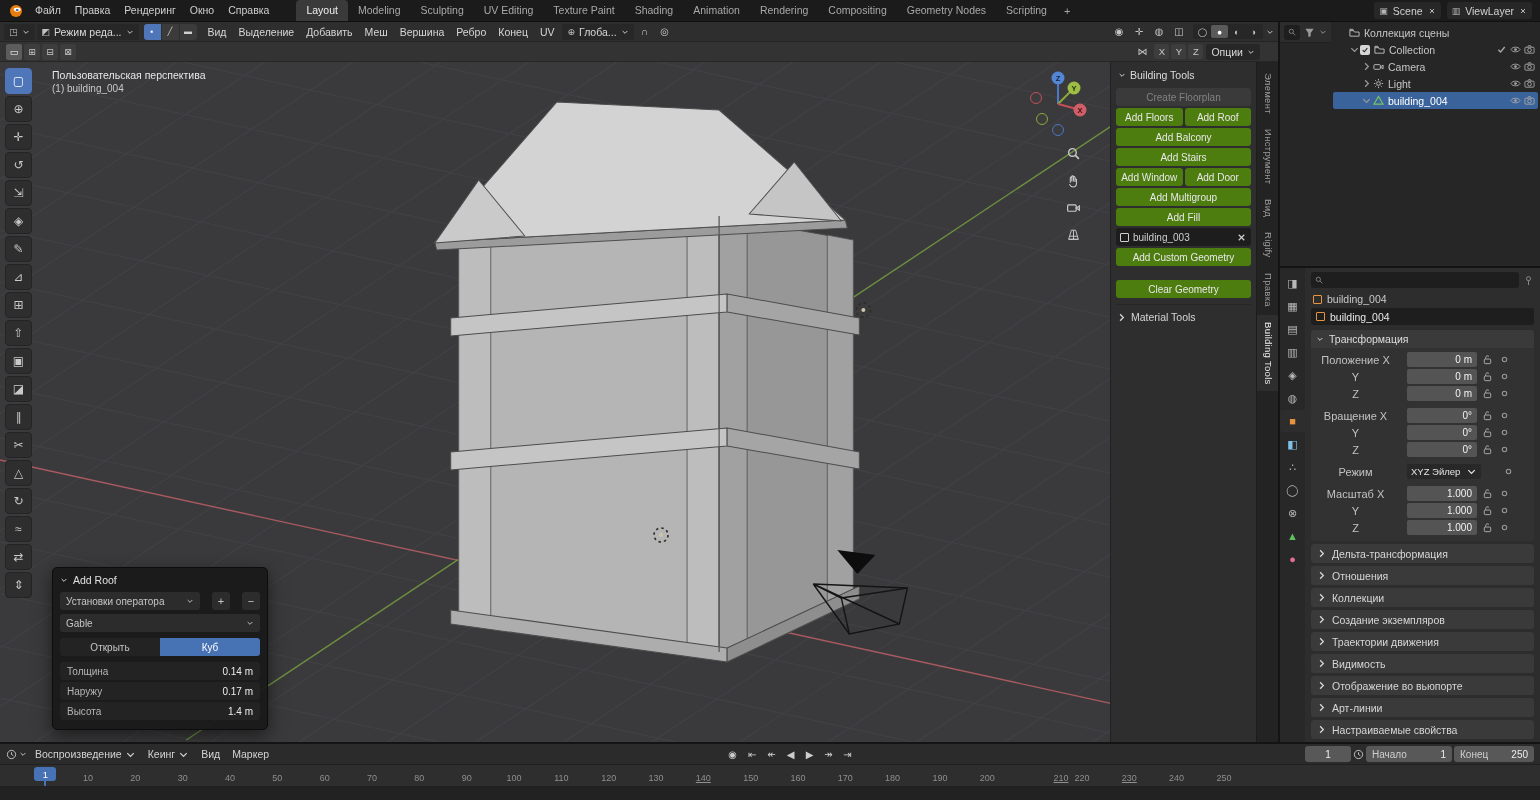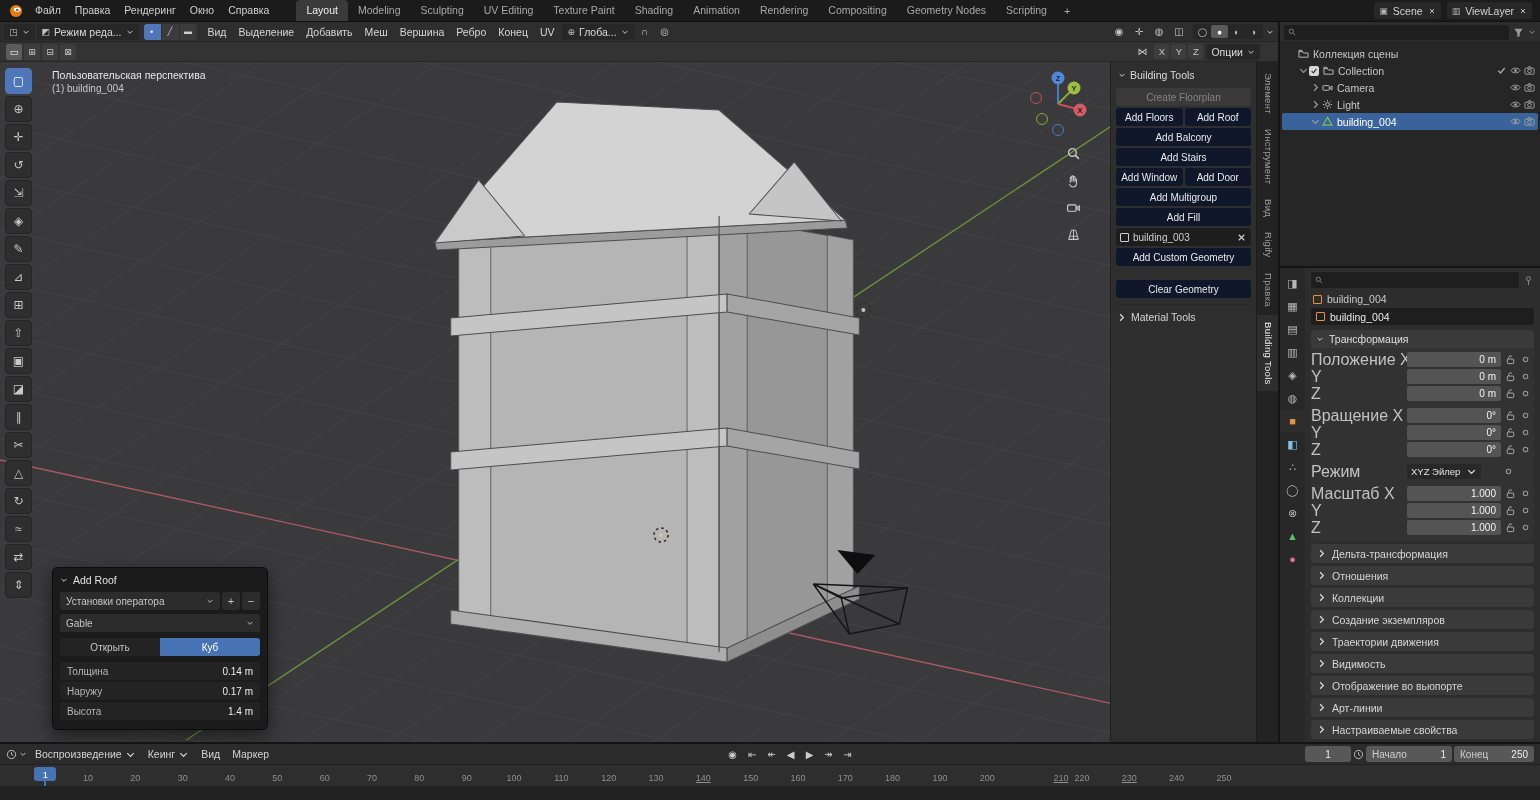--- a/index.html
+++ b/index.html
@@ -49,46 +49,46 @@
 .ltools{position:absolute;left:5px;top:6px;display:flex;flex-direction:column;gap:2px}
 .tool{width:27px;height:26px;border-radius:4px;background:#2e2e2e;border:1px solid #242424;display:flex;align-items:center;justify-content:center;color:#c9c9c9;font-size:12px}
 .tool.active{background:#4f76b8;border-color:#4f76b8;color:#fff}
 .gizmo{position:absolute;right:188px;top:4px;width:64px;height:72px}
 .navcol{position:absolute;right:194px;top:80px;display:flex;flex-direction:column;gap:5px}
 .navbtn{width:22px;height:22px;display:flex;align-items:center;justify-content:center}
 .navbtn svg{width:15px;height:15px}
 
 .npanel{position:absolute;top:0;right:22px;bottom:0;width:146px;background:#2e2e2e;border-left:1px solid #212121;padding:5px}
 .nphead{display:flex;align-items:center;gap:4px;color:#dcdcdc;font-size:10.5px;margin:2px 0 7px 2px}
-.nbtn{height:18px;margin-bottom:2px;background:#0f172a;border-radius:3px;display:flex;align-items:center;justify-content:center;font-size:10px;color:#e8e8e8;padding:0 2px;white-space:nowrap;overflow:hidden}
+.nbtn{height:18px;margin-bottom:2px;background:#4d7c0f;border-radius:3px;display:flex;align-items:center;justify-content:center;font-size:10px;color:#e8e8e8;padding:0 2px;white-space:nowrap;overflow:hidden}
 .nbtn.disabled{background:#3a3a3a;color:#828282}
 .nrow{display:flex;gap:2px;margin-bottom:2px}
 .nrow .nbtn{flex:1;margin-bottom:0}
 .objfield{height:18px;margin-bottom:2px;background:#1d1d1d;border-radius:3px;display:flex;align-items:center;gap:4px;padding:0 4px;font-size:10px;color:#cfcfcf}
 .objsq{width:9px;height:9px;border:1px solid #cfcfcf;border-radius:1px;flex:none}
 .ngap{height:12px}
 .nsection{border-top:1px solid #262626;margin-top:6px;padding-top:6px;display:flex;align-items:center;gap:4px;color:#d5d5d5;font-size:10.5px}
 .ntabs{position:absolute;top:0;right:0;bottom:0;width:22px;background:#232323;padding-top:4px;display:flex;flex-direction:column;border-left:1px solid #1c1c1c}
 .ntab{writing-mode:vertical-rl;font-size:9.5px;color:#9d9d9d;padding:7px 0;width:22px;display:flex;align-items:center;justify-content:center;margin-bottom:1px;letter-spacing:.3px;white-space:nowrap}
 .ntab.active{background:#2e2e2e;color:#ededed;border-radius:0 3px 3px 0}
 
 .oppanel{position:absolute;left:52px;bottom:12px;width:216px;background:rgba(25,25,25,.95);border:1px solid #0c0c0c;border-radius:5px;padding:6px 7px 7px;box-shadow:0 6px 18px rgba(0,0,0,.5)}
 .ophead{display:flex;align-items:center;gap:5px;color:#e0e0e0;font-size:10.5px;margin-bottom:6px}
-.oprow{display:flex;gap:2px;margin-bottom:4px}
+.oprow{display:flex;gap:12px;margin-bottom:4px}
 .opsel{flex:1;height:18px;background:#2c2c2c;border-radius:3px;display:flex;align-items:center;justify-content:space-between;padding:0 6px;font-size:10px;color:#c6c6c6}
 .opbtn{width:18px;height:18px;background:#2c2c2c;border-radius:3px;display:flex;align-items:center;justify-content:center;color:#c6c6c6;font-size:11px}
 .optabs{display:flex;margin:6px 0}
 .optab{flex:1;height:18px;display:flex;align-items:center;justify-content:center;font-size:10px}
 .optab.left{background:#232323;border-radius:3px 0 0 3px;color:#c5c5c5}
 .optab.right{background:#4772b3;border-radius:0 3px 3px 0;color:#fff}
 .opfield{height:18px;background:#232323;border-radius:3px;display:flex;align-items:center;justify-content:space-between;padding:0 7px;margin-bottom:2px;font-size:10px}
 .opfield .fl{color:#b5b5b5}.opfield .fv{color:#ebebeb}
 
 .rcol{width:262px;display:flex;flex-direction:column;border-left:2px solid #141414}
-.outliner{height:246px;background:#262626;border-bottom:2px solid #141414;display:flex;flex-direction:column}
+.outliner{height:246px;background:#262626;border-bottom:2px solid #141414;display:flex;flex-direction:row}
 .ohead{height:21px;background:#2d2d2d;border-bottom:1px solid #1e1e1e;display:flex;align-items:center;gap:4px;padding:0 4px;color:#9a9a9a}
 .osearch{flex:1;height:15px;background:#1e1e1e;border-radius:3px;display:flex;align-items:center;padding:0 4px;gap:3px;color:#8f8f8f}
 .obody{flex:1;padding:2px}
 .orow{height:17px;display:flex;align-items:center;font-size:10.5px;color:#c6c6c6;border-radius:2px;padding-right:3px}
 .orow.selected{background:#3a639c;color:#fff}
 .ochev{width:11px;display:flex;justify-content:center;color:#999;flex:none}
 .oicon{width:13px;display:flex;justify-content:center;flex:none;margin-right:3px;color:#c2c2c2}
 .olabel{flex:1;overflow:hidden;white-space:nowrap;text-overflow:ellipsis}
 .oright{display:flex;gap:3px;color:#a5a5a5;align-items:center}
 .ocheck{width:10px;height:10px;background:#d6d6d6;border-radius:2px;display:flex;align-items:center;justify-content:center;color:#222;margin-right:3px;flex:none}
@@ -100,22 +100,22 @@
 .ptab.active{background:#2d2d2d;border-radius:3px 0 0 3px}
 .pcontent{flex:1;padding:4px 6px 0;display:flex;flex-direction:column;min-width:0}
 .psearchrow{display:flex;align-items:center;gap:4px;margin-bottom:4px;color:#8f8f8f}
 .psearch{flex:1;height:16px;background:#1e1e1e;border-radius:3px;display:flex;align-items:center;gap:3px;padding:0 4px}
 .pbread{display:flex;align-items:center;gap:5px;font-size:10.5px;color:#c9c9c9;margin:1px 0 3px 2px}
 .pname{height:18px;background:#1e1e1e;border-radius:3px;display:flex;align-items:center;gap:5px;padding:0 5px;margin-bottom:5px;color:#e8e8e8;font-size:10.5px}
 .ppanel{background:#323232;border-radius:3px;padding-bottom:5px;margin-bottom:3px}
 .pphead{height:18px;background:#3a3a3a;border-radius:3px 3px 0 0;display:flex;align-items:center;gap:5px;padding:0 5px;color:#dedede;font-size:10.5px;margin-bottom:3px}
 .prow{display:flex;align-items:center;height:17px;padding-right:2px}
 .pgap{height:5px}
-.plabel{width:96px;text-align:left;padding-right:7px;font-size:16px;color:#c2c2c2;flex:none;white-space:nowrap;overflow:hidden}
-.pfield{width:94px;height:15px;background:#545454;border-radius:2px;display:flex;align-items:center;justify-content:flex-end;padding:0 5px;font-size:10px;color:#f3f3f3;flex:none}
+.plabel{width:96px;text-align:center;padding-right:7px;font-size:11px;color:#c2c2c2;flex:none;white-space:nowrap;overflow:hidden}
+.pfield{width:70px;height:15px;background:#545454;border-radius:2px;display:flex;align-items:center;justify-content:flex-end;padding:0 5px;font-size:10px;color:#f3f3f3;flex:none}
 .pdrop{width:74px;height:15px;background:#282828;border-radius:2px;display:flex;align-items:center;justify-content:space-between;padding:0 4px;font-size:9.5px;color:#e3e3e3;flex:none}
 .plock{width:20px;display:flex;justify-content:center;color:#b2b2b2}
 .pdot{width:14px;display:flex;justify-content:center;color:#999}
 .psec{height:19px;background:#3a3a3a;border-radius:3px;margin-bottom:3px;display:flex;align-items:center;gap:5px;padding:0 5px;color:#d6d6d6;font-size:10.5px;white-space:nowrap;overflow:hidden}
 
 .timeline{height:58px;border-top:2px solid #141414;display:flex;flex-direction:column;background:#2b2b2b}
 .tlh{height:21px;display:flex;align-items:center;gap:2px;padding:0 6px;border-bottom:1px solid #202020;color:#c9c9c9}
 .tlmenu{padding:0 6px;font-size:10.5px;color:#d2d2d2;display:flex;align-items:center;gap:3px;white-space:nowrap}
 .tlspacer{flex:1}
 .tbtn{width:18px;height:16px;display:flex;align-items:center;justify-content:center;color:#cdcdcd;font-size:10px}

